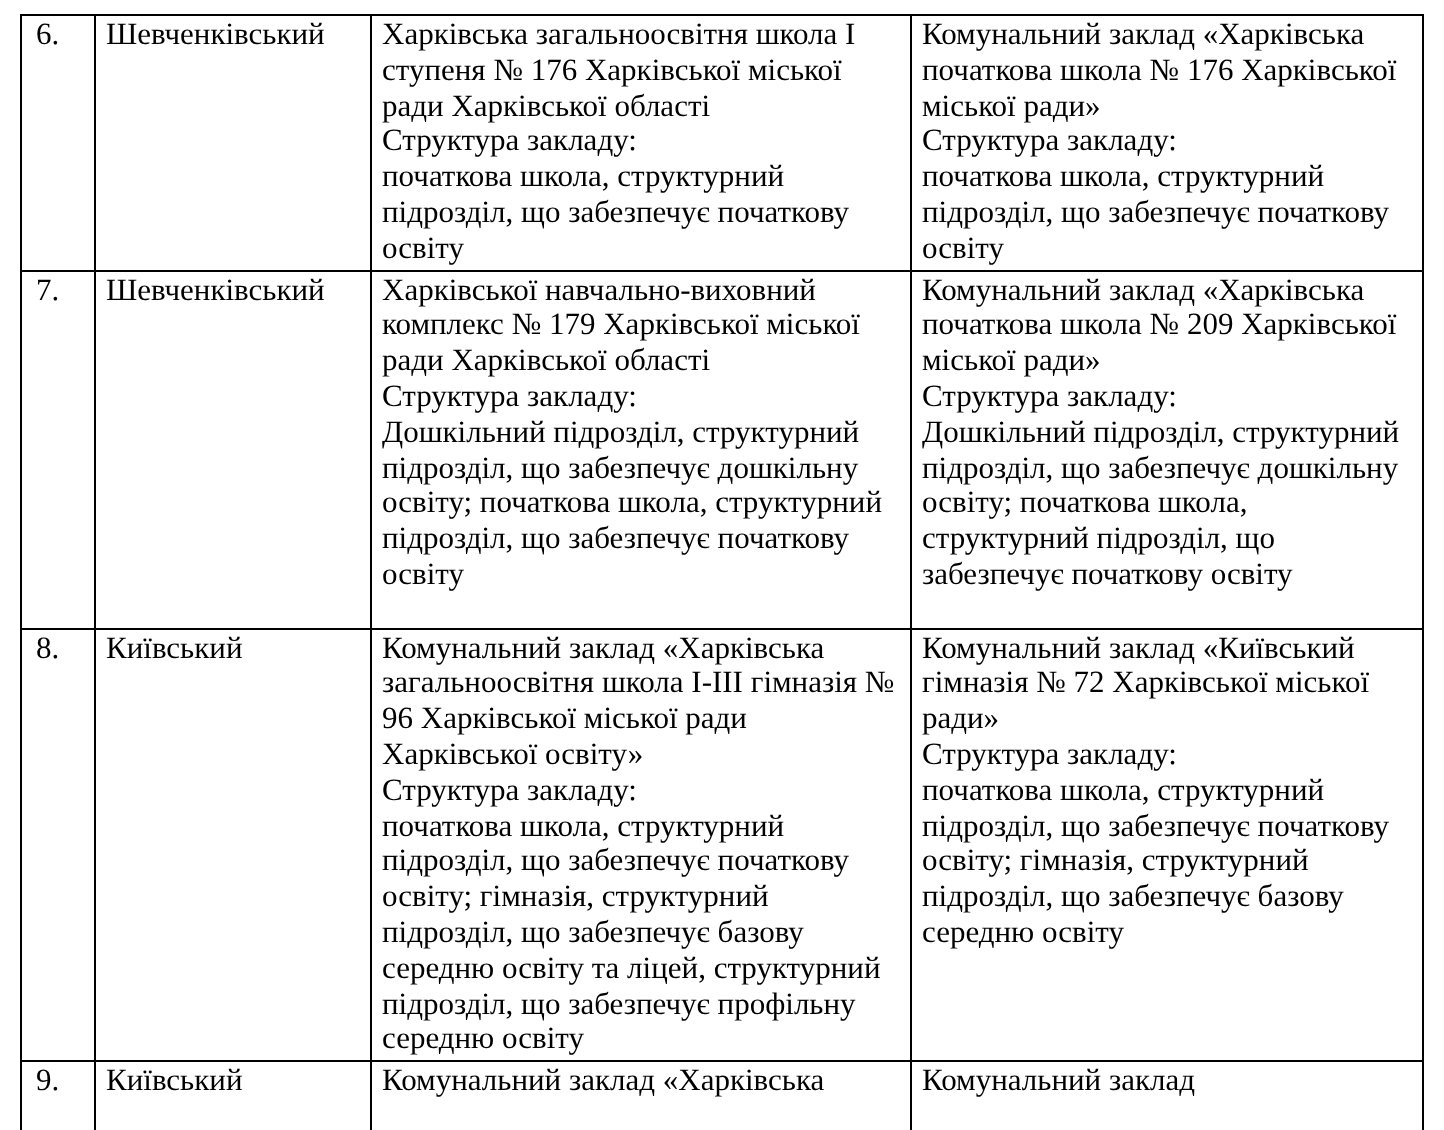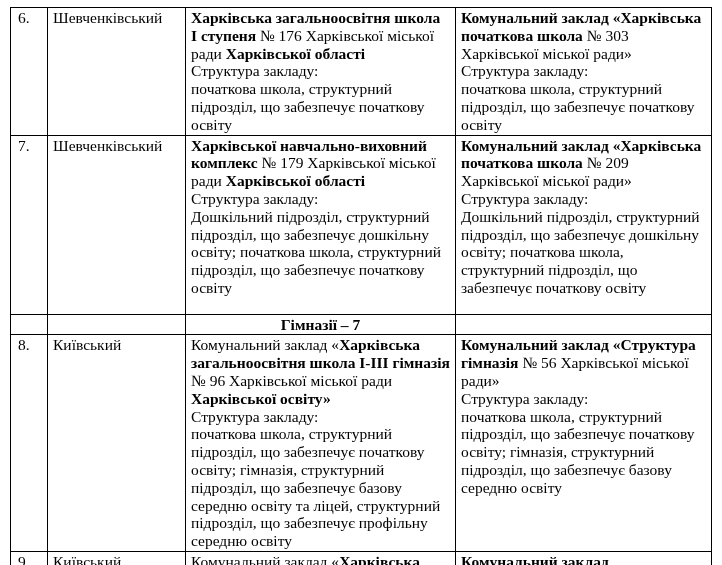--- a/index.html
+++ b/index.html
@@ -38,67 +38,61 @@
   }
   
   table.doc-table tr:nth-child(1) { height: 127px; }
   table.doc-table tr:nth-child(2) { height: 179px; }
   table.doc-table tr:nth-child(3) { height: 19px; }
   table.doc-table tr:nth-child(4) { height: 213px; }
   table.doc-table tr.section td {
     text-align: center;
     font-weight: bold;
   }
-  b { font-weight: bold; }
+  b { font-weight: normal; }
 </style>
 </head>
 <body>
 
 <div class="page">
   <table class="doc-table">
     <colgroup>
       <col style="width:37px">
       <col style="width:138px">
       <col style="width:270px">
       <col style="width:256px">
     </colgroup>
     <tbody>
         <tr>
           <td class="num">6.</td>
           <td>Шевченківський</td>
           <td><b>Харківська загальноосвітня школа І ступеня</b><span> № 176 Харківської міської ради </span><b>Харківської області</b><span>
 Структура закладу:
 початкова школа, структурний підрозділ, що забезпечує початкову освіту</span></td>
-          <td><b>Комунальний заклад «Харківська початкова школа</b><span> № 303 Харківської міської ради»
+          <td><b>Комунальний заклад «Харківська початкова школа</b><span> № 176 Харківської міської ради»
 Структура закладу:
 початкова школа, структурний підрозділ, що забезпечує початкову освіту</span></td>
         </tr>
         <tr>
           <td class="num">7.</td>
           <td>Шевченківський</td>
           <td><b>Харківської навчально-виховний комплекс</b><span> № 179 Харківської міської ради </span><b>Харківської області</b><span>
 Структура закладу:
 Дошкільний підрозділ, структурний підрозділ, що забезпечує дошкільну освіту; початкова школа, структурний підрозділ, що забезпечує початкову освіту</span></td>
           <td><b>Комунальний заклад «Харківська початкова школа</b><span> № 209 Харківської міської ради»
 Структура закладу:
 Дошкільний підрозділ, структурний підрозділ, що забезпечує дошкільну освіту; початкова школа, структурний підрозділ, що забезпечує початкову освіту</span></td>
         </tr>
-        <tr class="section">
-          <td class="num"></td>
-          <td></td>
-          <td>Гімназії – 7</td>
-          <td></td>
-        </tr>
         <tr>
           <td class="num">8.</td>
           <td>Київський</td>
           <td><span>Комунальний заклад «</span><b>Харківська загальноосвітня школа І-ІІІ гімназія</b><span> № 96 Харківської міської ради </span><b>Харківської освіту»</b><span>
 Структура закладу:
 початкова школа, структурний підрозділ, що забезпечує початкову освіту; гімназія, структурний підрозділ, що забезпечує базову середню освіту та ліцей, структурний підрозділ, що забезпечує профільну середню освіту</span></td>
-          <td><b>Комунальний заклад «Структура гімназія</b><span> № 56 Харківської міської ради»
+          <td><b>Комунальний заклад «Київський гімназія</b><span> № 72 Харківської міської ради»
 Структура закладу:
 початкова школа, структурний підрозділ, що забезпечує початкову освіту; гімназія, структурний підрозділ, що забезпечує базову середню освіту</span></td>
         </tr>
         <tr>
           <td class="num">9.</td>
           <td>Київський</td>
           <td><span>Комунальний заклад «</span><b>Харківська</b></td>
           <td><b>Комунальний заклад</b></td>
         </tr>
       </tbody>

